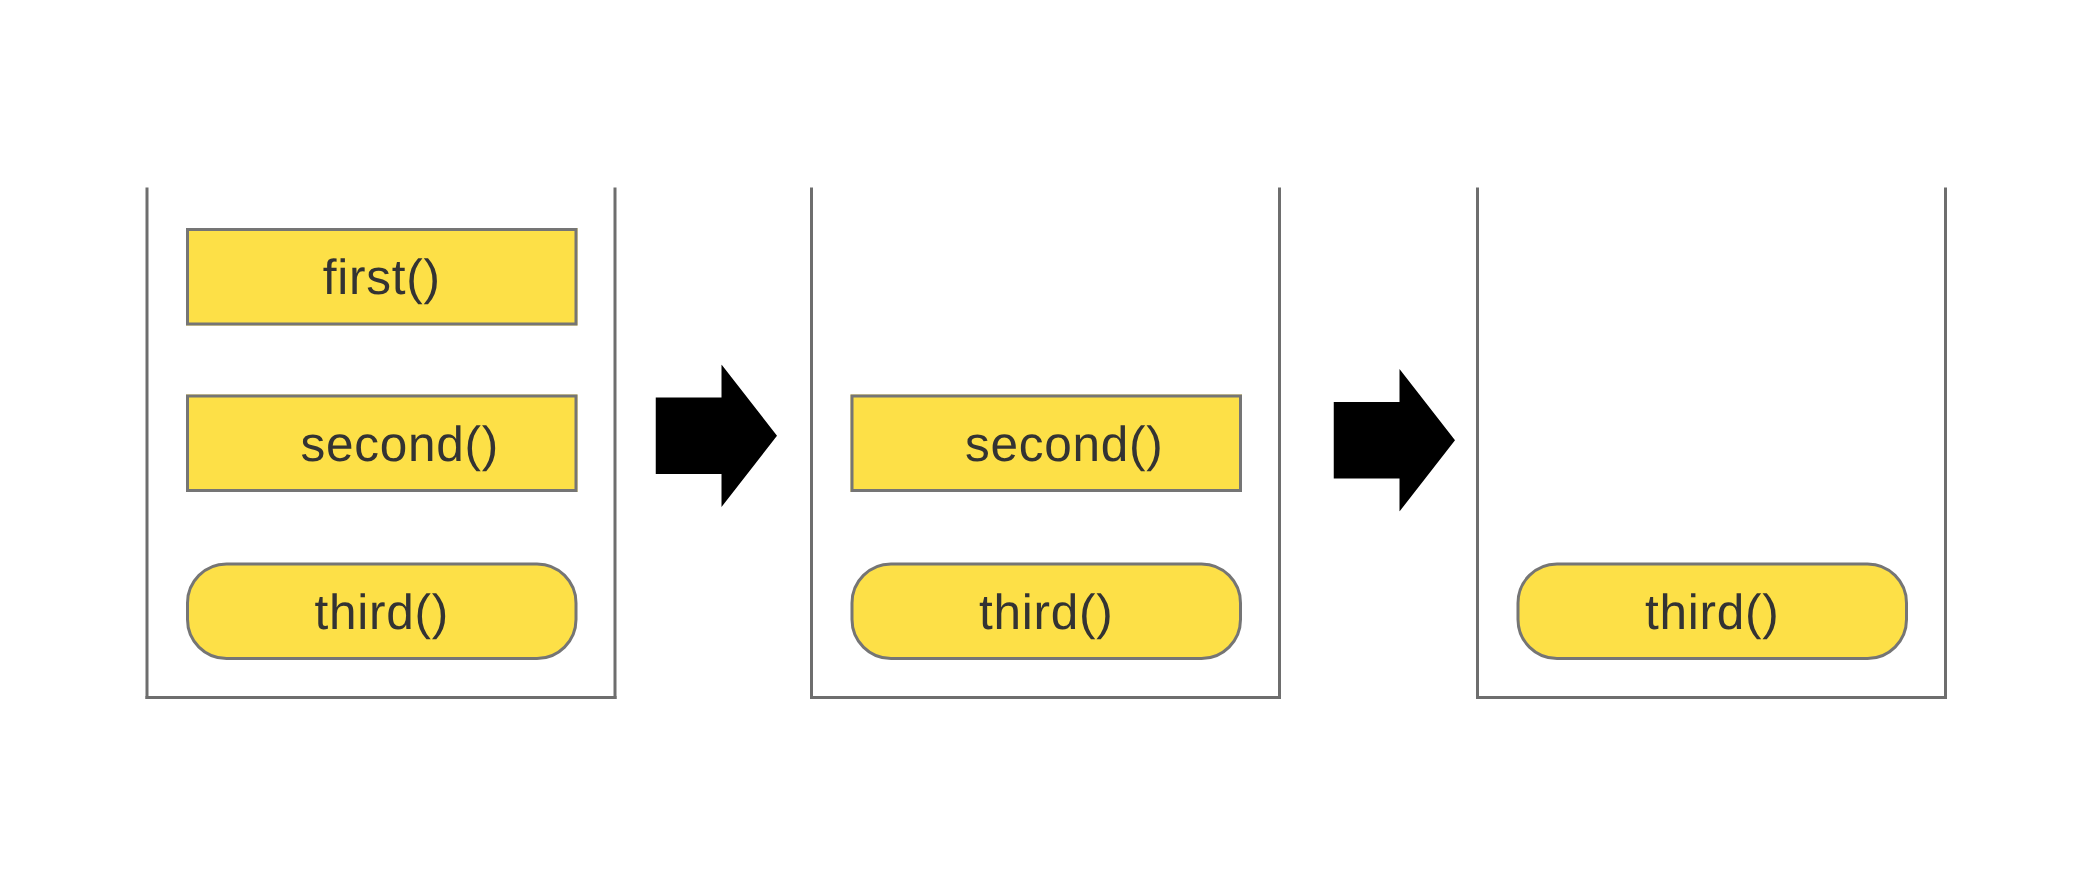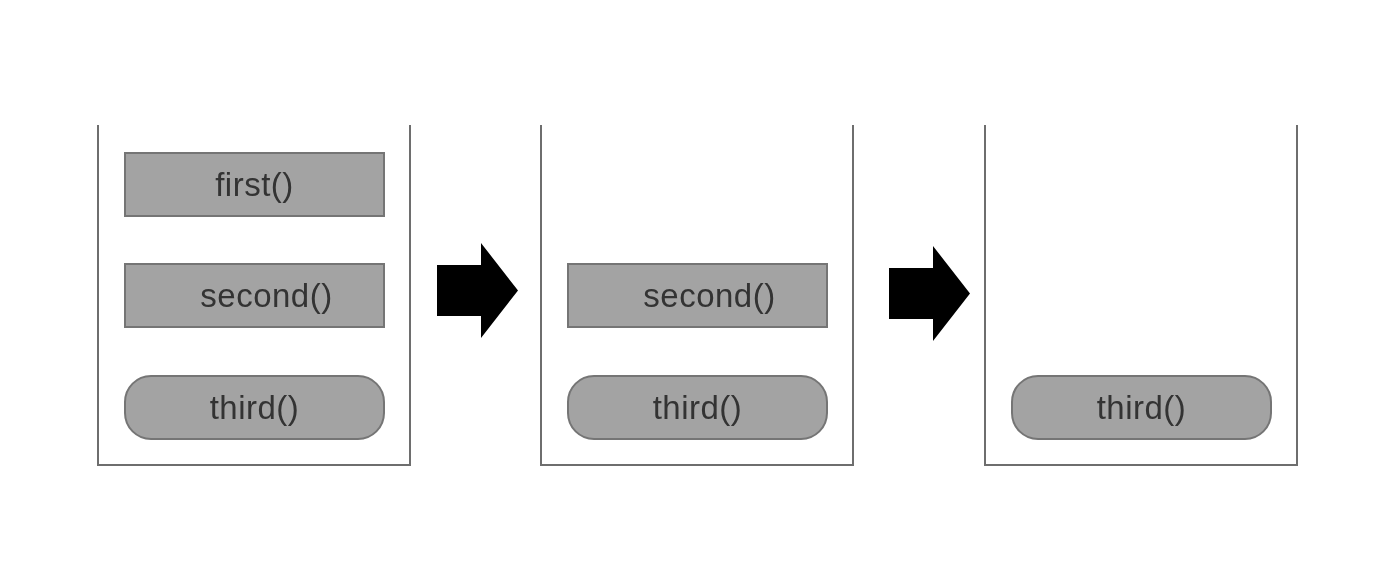--- a/index.html
+++ b/index.html
@@ -30,21 +30,21 @@
   .stack-1 { left: 97px; }
   .stack-2 { left: 540px; }
   .stack-3 { left: 984px; }
 
   
   .frame {
     position: absolute;
     left: 25px;
     width: 261px;
     height: 65px;
-    background: #a3a3a3;
+    background: #fde047;
     border: 2px solid #757575;
     box-sizing: border-box;
     display: flex;
     align-items: center;
     justify-content: center;
   }
   .frame .frame-label {
     font-size: 33px;
     color: #333333;
     letter-spacing: 0.5px;

